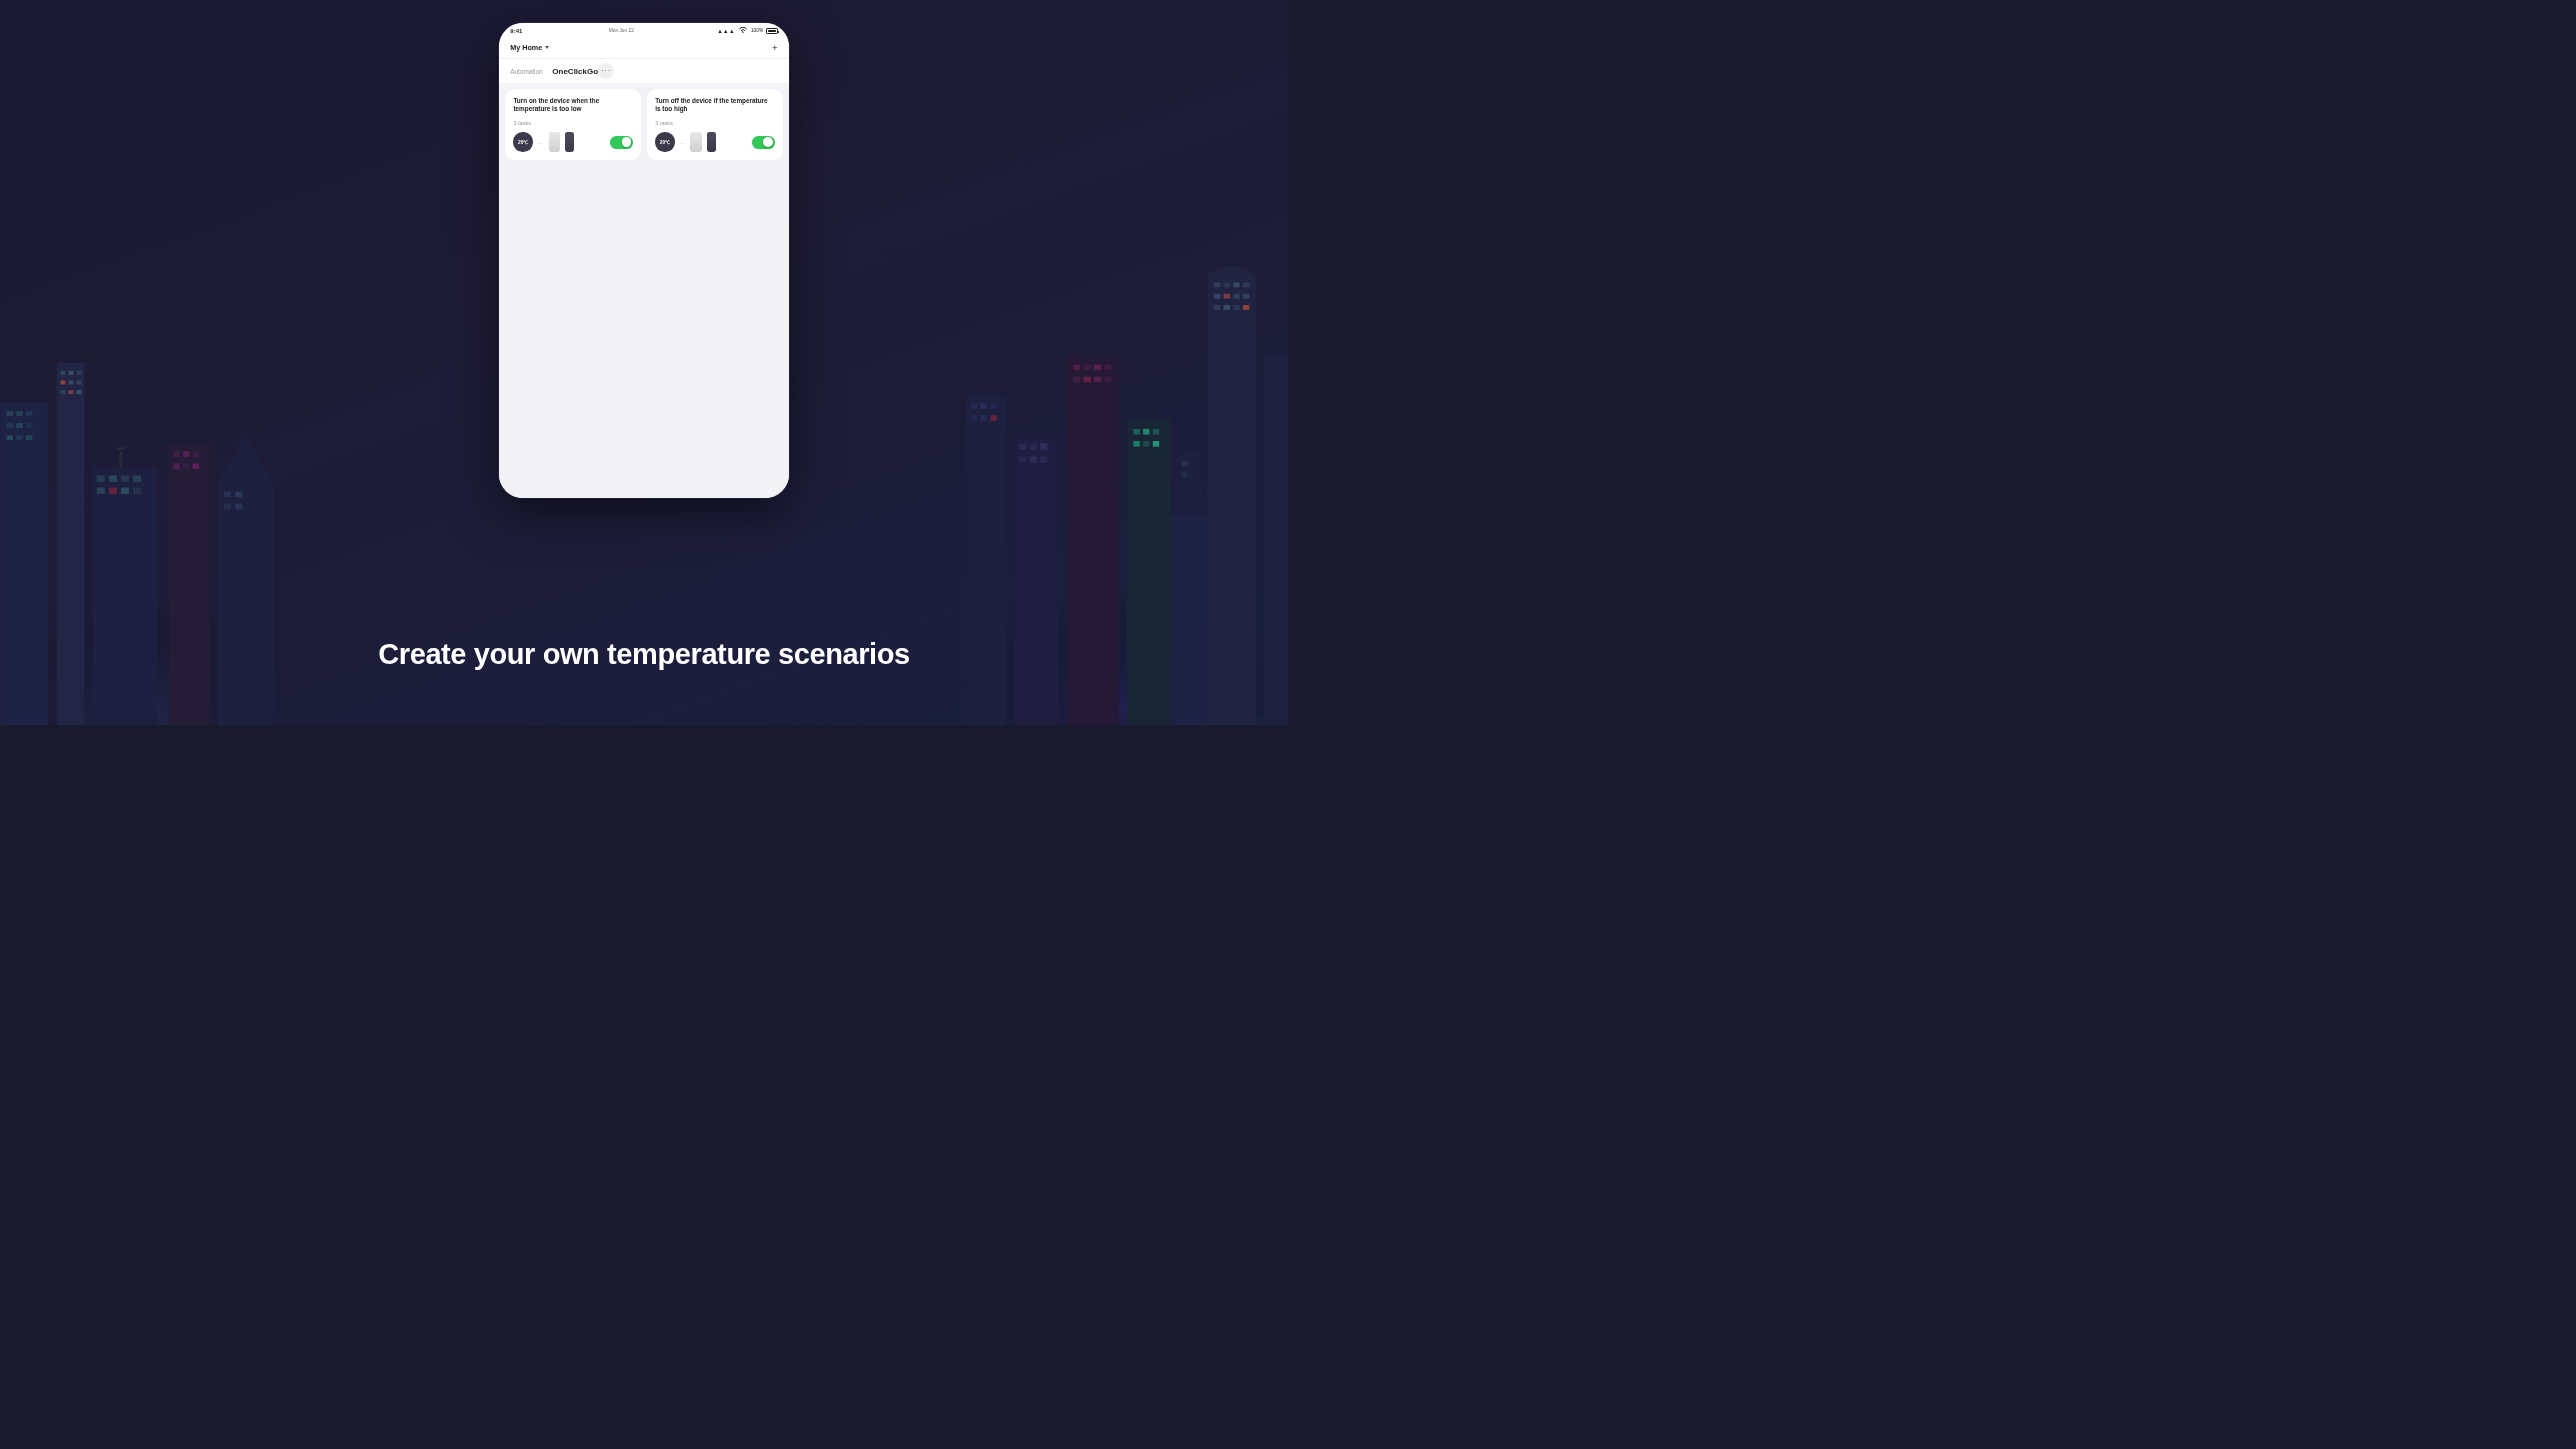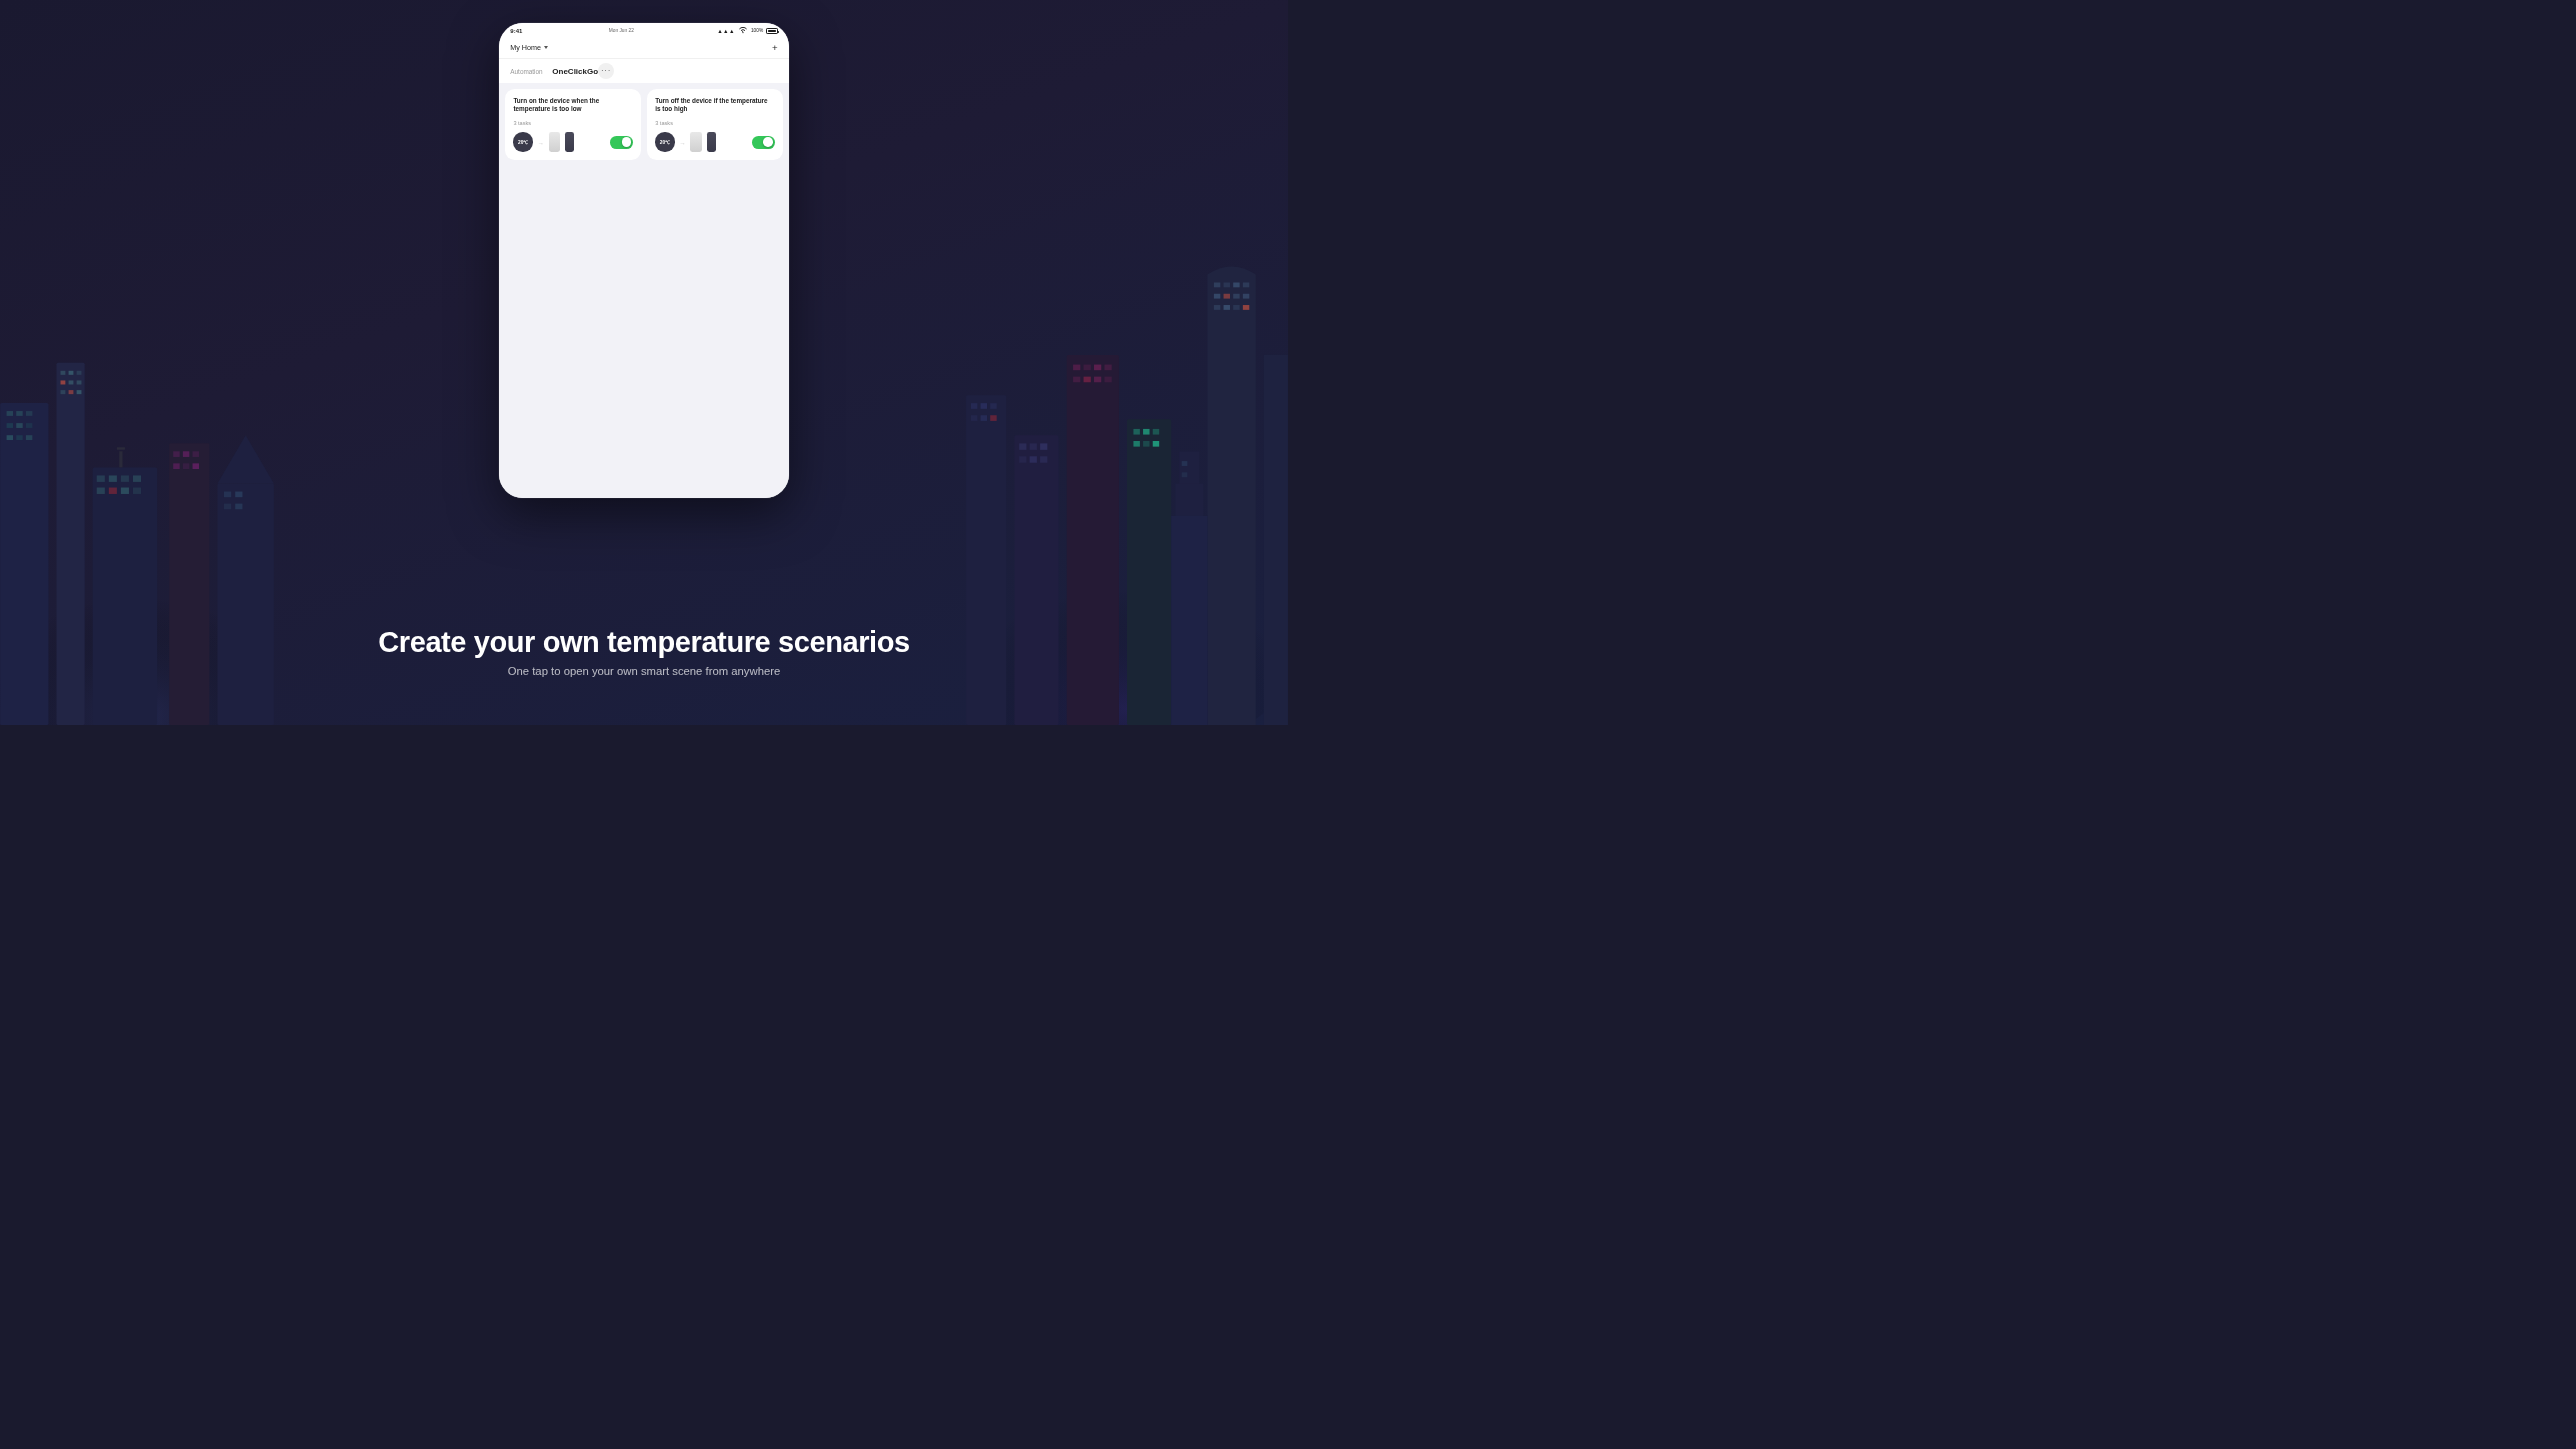--- a/index.html
+++ b/index.html
@@ -71,21 +71,21 @@
     }
 
     .home-title {
       display: flex;
       align-items: center;
       gap: 3.2px;
     }
 
     .home-title-text {
       font-size: 7.2px;
-      font-weight: 400;
+      font-weight: 700;
       color: #1a1a1a;
     }
 
     .chevron-down {
       width: 0;
       height: 0;
       border-left: 2.4px solid transparent;
       border-right: 2.4px solid transparent;
       border-top: 3.2px solid #555;
     }
@@ -503,15 +503,14 @@
 
     </div>
 
     <div class="bottom-fade"></div>
   </div>
 
 </div>
 
 <div class="footer-section">
   <div class="headline">Create your own temperature scenarios</div>
-  <div class="subheadline">One tap to open your own smart scene from anywhere</div>
 </div>
 
 
 </body></html>

